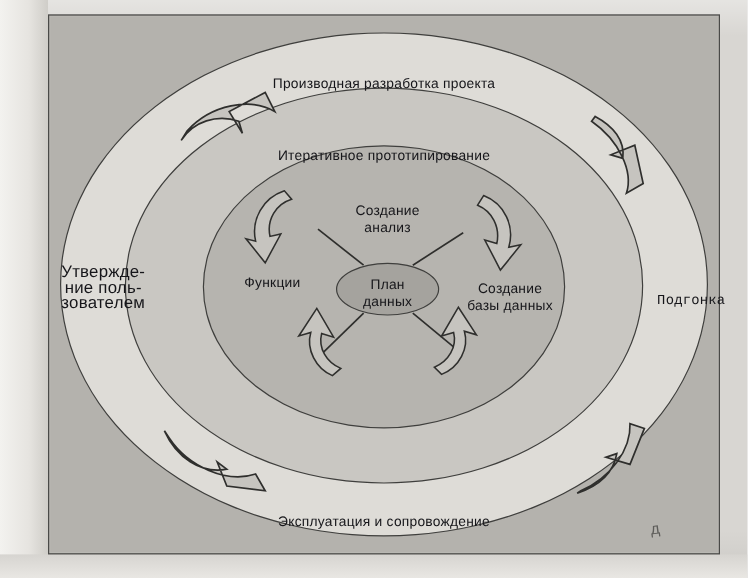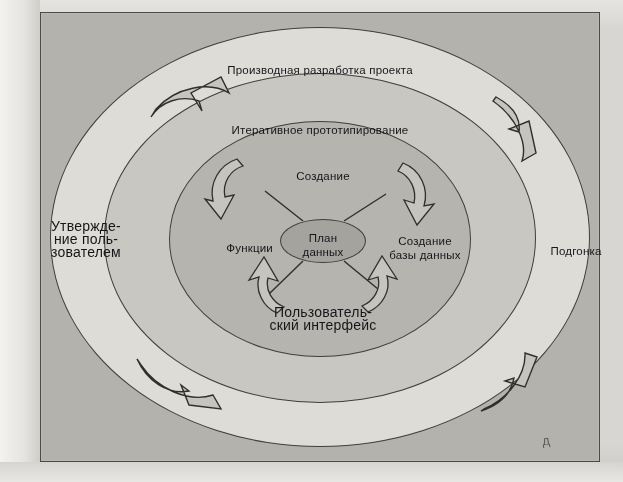--- a/index.html
+++ b/index.html
@@ -91,28 +91,28 @@
   }
   .label.small {
     font-size: 14px;
     line-height: 13px;
   }
 
   
   #lbl-outer-top { left: 139px; top: 50px; width: 280px; }
   #lbl-outer-bottom { left: 139px; top: 415px; width: 280px; }
   #lbl-outer-left { left: 6px; top: 207px; width: 78px; }
-  #lbl-outer-right { left: 490px; top: 231px; width: 90px; }
+  #lbl-outer-right { left: 490px; top: 231px; width: 90px; font-family: Liberation Mono, monospace; }
 
   
   #lbl-second-top { left: 156px; top: 110px; width: 246px; }
 
   
   #lbl-analysis { left: 227px; top: 156px; width: 110px; }
-  #lbl-functions { left: 140px; top: 228px; width: 92px; text-align: right; }
+  #lbl-functions { left: 140px; top: 216px; width: 92px; }
   #lbl-database { left: 332px; top: 221px; width: 104px; }
   #lbl-ui { left: 216px; top: 293px; width: 132px; }
 
   
   #lbl-core { left: 242px; top: 218px; width: 80px; }
 
   svg.overlay {
     position: absolute;
     left: 0;
     top: 0;
@@ -176,43 +176,41 @@
 
       <g fill="#c6c4bf" stroke="#2f2f2d" stroke-width="1.4">
         <path d="M115,96 C135,74 168,68 188,80 L180,64 L150,80 L161,98 L158,88 C140,82 120,88 110,104 Z"></path>
         <path d="M452,88 C475,104 487,130 481,148 L495,140 L488,108 L468,116 L478,119 C480,104 470,92 455,84 Z"></path>
         <path d="M100,352 C116,376 148,390 172,382 L180,396 L148,392 L140,372 L148,378 C126,382 106,368 96,346 Z"></path>
         <path d="M443,396 C467,386 485,362 484,340 L496,344 L484,374 L464,368 L473,365 C470,382 458,392 440,398 Z"></path>
       </g>
     </svg>
 
     <div class="label" id="lbl-outer-top">Производная разработка проекта</div>
+    <div class="label" id="lbl-outer-bottom">Эксплуатация и сопровождение</div>
     <div class="label small" id="lbl-outer-left">
       <div>Утвержде-</div>
       <div>ние поль-</div>
       <div>зователем</div>
     </div>
     <div class="label" id="lbl-outer-right">Подгонка</div>
 
     <div class="label" id="lbl-second-top">Итеративное прототипирование</div>
 
     <div class="label" id="lbl-analysis">
       <div>Создание</div>
+      <div>анализ</div>
     </div>
     <div class="label" id="lbl-functions">
       <div>Функции</div>
     </div>
     <div class="label" id="lbl-database">
       <div>Создание</div>
       <div>базы данных</div>
     </div>
-    <div class="label small" id="lbl-ui">
-      <div>Пользователь-</div>
-      <div>ский интерфейс</div>
-    </div>
 
     <div class="label" id="lbl-core">
       <div>План</div>
       <div>данных</div>
     </div>
 
   </div>
 
   <div id="stray-mark">д</div>
 

